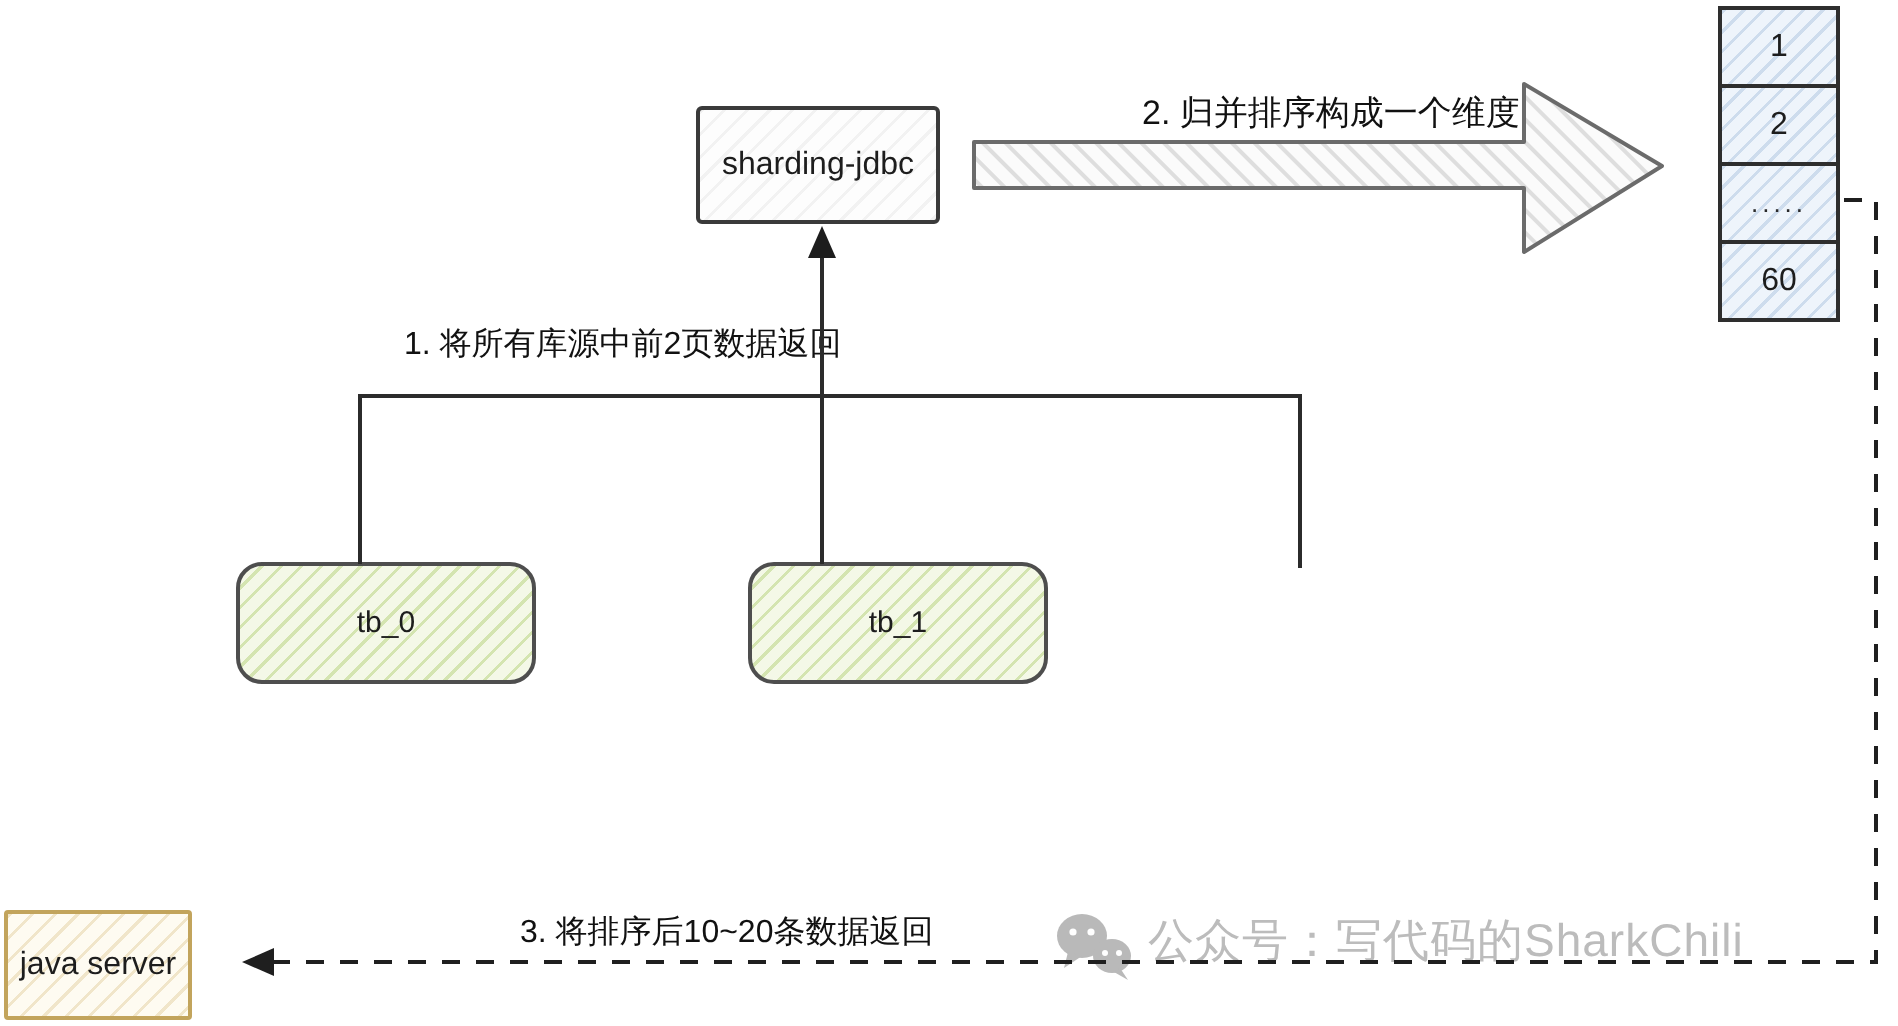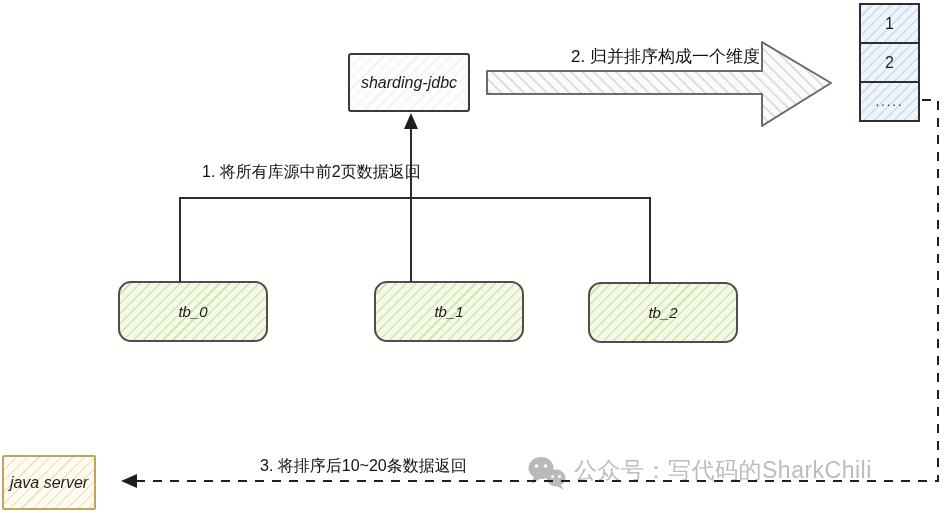--- a/index.html
+++ b/index.html
@@ -3,21 +3,21 @@
 <meta charset="utf-8">
 <style>
   html,body{margin:0;padding:0;background:#fff;}
   .canvas{
     position:relative;width:949px;height:513px;background:#ffffff;overflow:hidden;
     font-family:"Liberation Sans","DejaVu Sans",sans-serif;
   }
   .overlay{position:absolute;left:0;top:0;z-index:5;pointer-events:none;}
   .node{
     position:absolute;display:flex;align-items:center;justify-content:center;
-    color:#1d1d1d;z-index:2;box-sizing:border-box;font-style:italic;
+    color:#1d1d1d;z-index:2;box-sizing:border-box;
   }
   .node-sharding{
     left:348px;top:53px;width:122px;height:59px;
     border:2px solid #3a3a3a;border-radius:3px;font-size:16px;
     background-color:#fdfdfd;
     background-image:repeating-linear-gradient(135deg, rgba(0,0,0,0.045) 0px, rgba(0,0,0,0.045) 1.5px, transparent 1.5px, transparent 8px);
   }
   .node-tb{
     width:150px;height:61px;border:2px solid #4e4e4e;border-radius:13px;font-size:15px;
     background-color:#f4f8e7;
@@ -83,32 +83,30 @@
   <div class="node node-sharding">
     <span>sharding-jdbc</span>
   </div>
 
   <div class="node node-tb node-tb0">
     <span>tb_0</span>
   </div>
   <div class="node node-tb node-tb1">
     <span>tb_1</span>
   </div>
-  <div class="node node-tb node-tb2">
-    <span>tb_2</span>
-  </div>
 
   <div class="node node-java">
     <span>java server</span>
   </div>
 
   <div class="stack">
     <div class="stack-cell">1</div>
     <div class="stack-cell">2</div>
     <div class="stack-cell dots">.....</div>
+    <div class="stack-cell">60</div>
   </div>
 
   <div class="anno anno-step1">1. 将所有库源中前2页数据返回</div>
   <div class="anno anno-step2">2. 归并排序构成一个维度</div>
   <div class="anno anno-step3">3. 将排序后10~20条数据返回</div>
 
   <div class="watermark">
     <svg class="wm-icon" viewBox="0 0 40 38">
       <g fill="#b9b9b9">
         <ellipse cx="14" cy="13" rx="12.5" ry="11"></ellipse>

